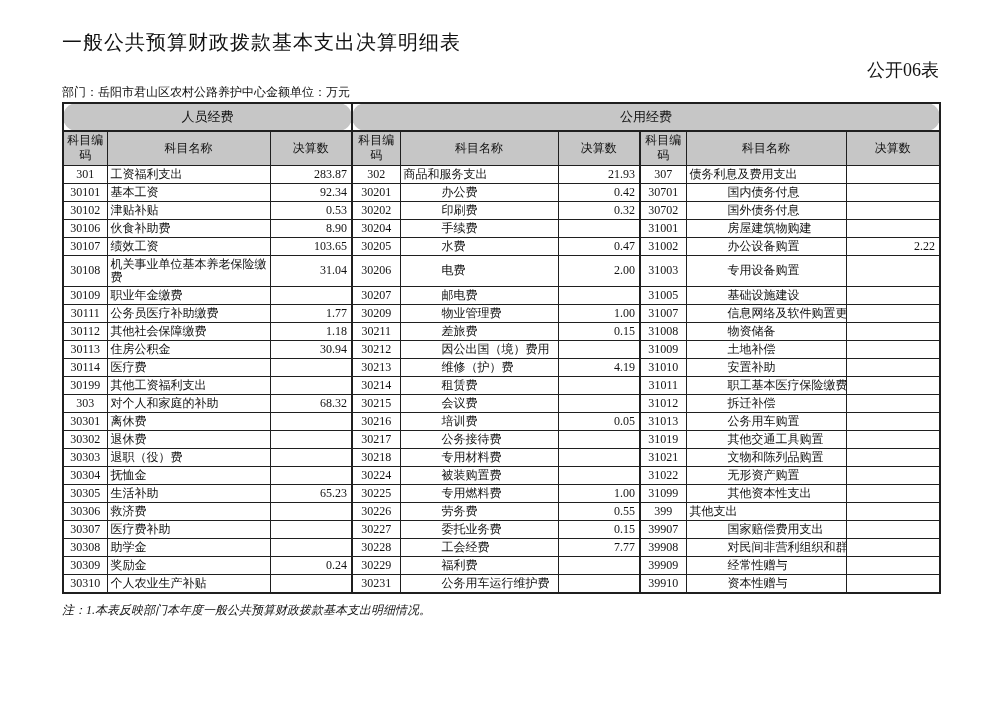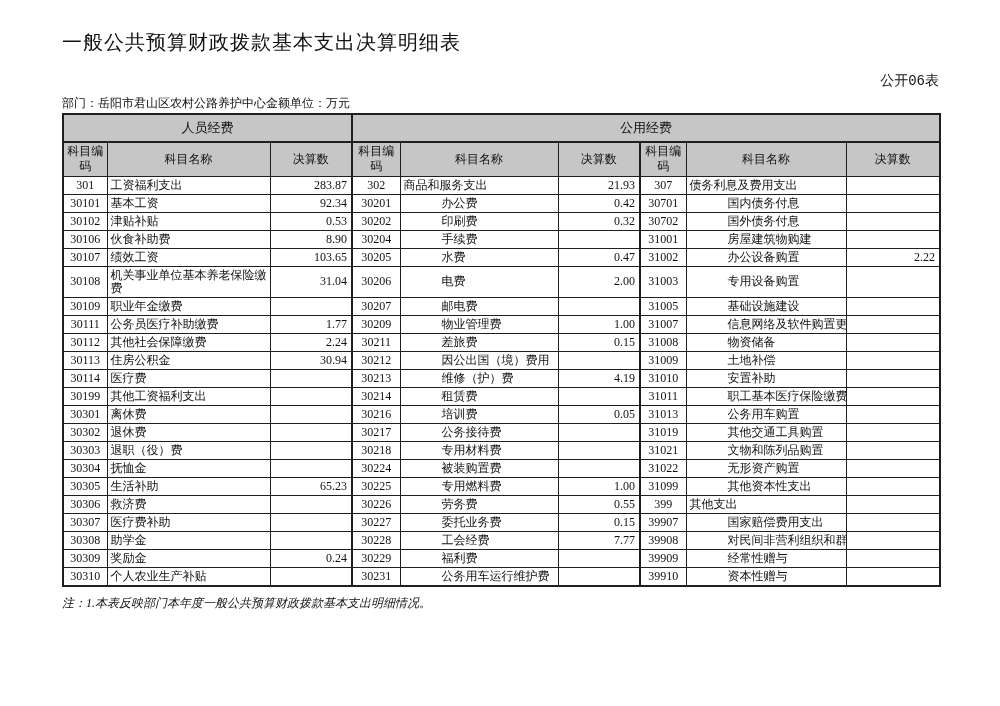--- a/index.html
+++ b/index.html
@@ -15,24 +15,23 @@
   }
   .title {
     text-align: left;
     font-size: 20px;
     font-weight: normal;
     letter-spacing: 1px;
     line-height: 24px;
   }
   .sheet-label {
     text-align: right;
-    font-size: 14px;
-    margin-top: 20px;
+    font-size: 18px;
+    margin-top: 9px;
     line-height: 15px;
-    font-family: Liberation Mono, monospace;
   }
   .meta-row {
     display: flex;
     justify-content: flex-start;
     font-size: 12px;
     margin-top: 7px;
     margin-bottom: 2px;
     line-height: 15px;
   }
   table {
@@ -49,20 +48,21 @@
   thead th {
     background: #c6c6c6;
     font-weight: normal;
     text-align: center;
     padding: 1px 2px;
   }
   tr.group-row th {
     height: 28px;
     font-size: 13px;
     border-bottom: 2px solid #1f1f1f;
+    border-radius: 14px;
   }
   tr.colhead-row th { height: 34px; line-height: 15px; }
   tbody td { line-height: 13px; padding: 2px 3px; }
   td.code { text-align: center; }
   td.name { text-align: left; }
   td.name.noWrap { white-space: nowrap; }
   td.name.indent { padding-left: 41px; }
   td.val { text-align: right; padding-right: 4px; }
   .bl2 { border-left: 2px solid #1f1f1f; }
   .notes {
@@ -198,21 +198,21 @@
           <td class="code bl2">30209</td>
           <td class="name noWrap indent">物业管理费</td>
           <td class="val">1.00</td>
           <td class="code bl2">31007</td>
           <td class="name noWrap indent">信息网络及软件购置更新</td>
           <td class="val"></td>
         </tr>
         <tr>
           <td class="code">30112</td>
           <td class="name">其他社会保障缴费</td>
-          <td class="val">2.24</td>
+          <td class="val">1.18</td>
           <td class="code bl2">30211</td>
           <td class="name noWrap indent">差旅费</td>
           <td class="val">0.15</td>
           <td class="code bl2">31008</td>
           <td class="name noWrap indent">物资储备</td>
           <td class="val"></td>
         </tr>
         <tr>
           <td class="code">30113</td>
           <td class="name">住房公积金</td>
@@ -237,20 +237,31 @@
         </tr>
         <tr>
           <td class="code">30199</td>
           <td class="name">其他工资福利支出</td>
           <td class="val"></td>
           <td class="code bl2">30214</td>
           <td class="name noWrap indent">租赁费</td>
           <td class="val"></td>
           <td class="code bl2">31011</td>
           <td class="name noWrap indent">职工基本医疗保险缴费</td>
+          <td class="val"></td>
+        </tr>
+        <tr>
+          <td class="code">303</td>
+          <td class="name">对个人和家庭的补助</td>
+          <td class="val">68.32</td>
+          <td class="code bl2">30215</td>
+          <td class="name noWrap indent">会议费</td>
+          <td class="val"></td>
+          <td class="code bl2">31012</td>
+          <td class="name noWrap indent">拆迁补偿</td>
           <td class="val"></td>
         </tr>
         <tr>
           <td class="code">30301</td>
           <td class="name">离休费</td>
           <td class="val"></td>
           <td class="code bl2">30216</td>
           <td class="name noWrap indent">培训费</td>
           <td class="val">0.05</td>
           <td class="code bl2">31013</td>

